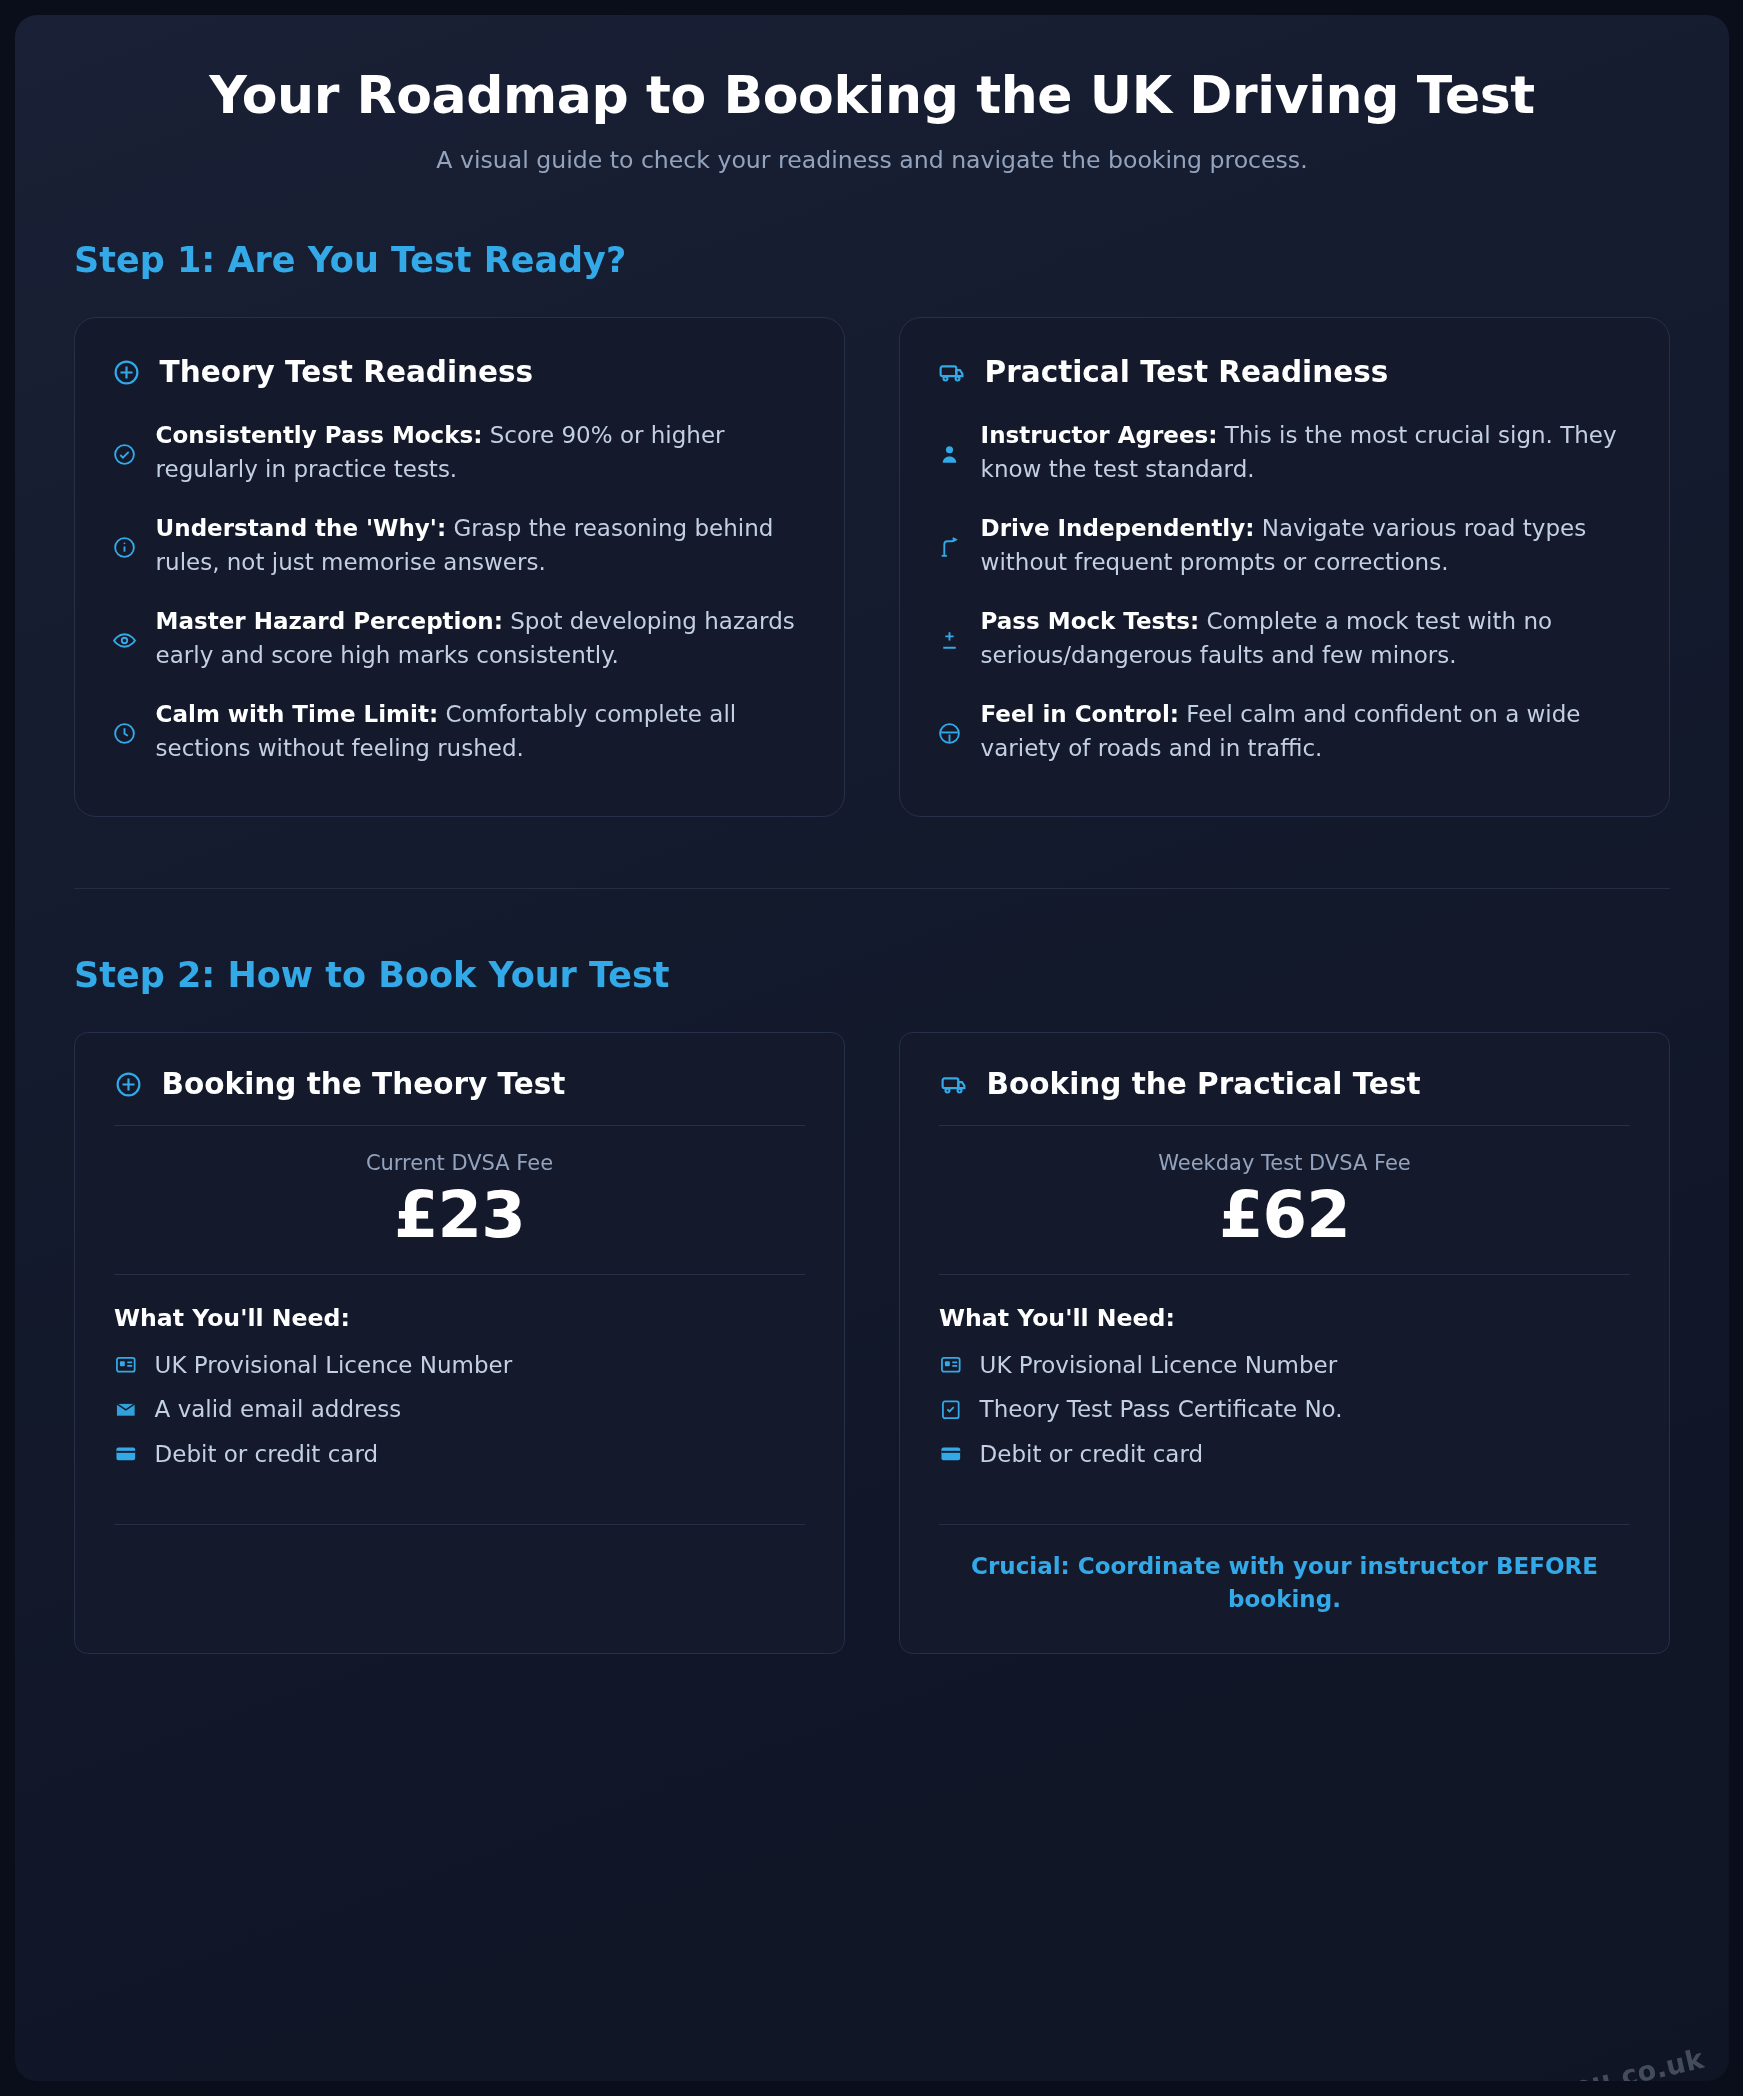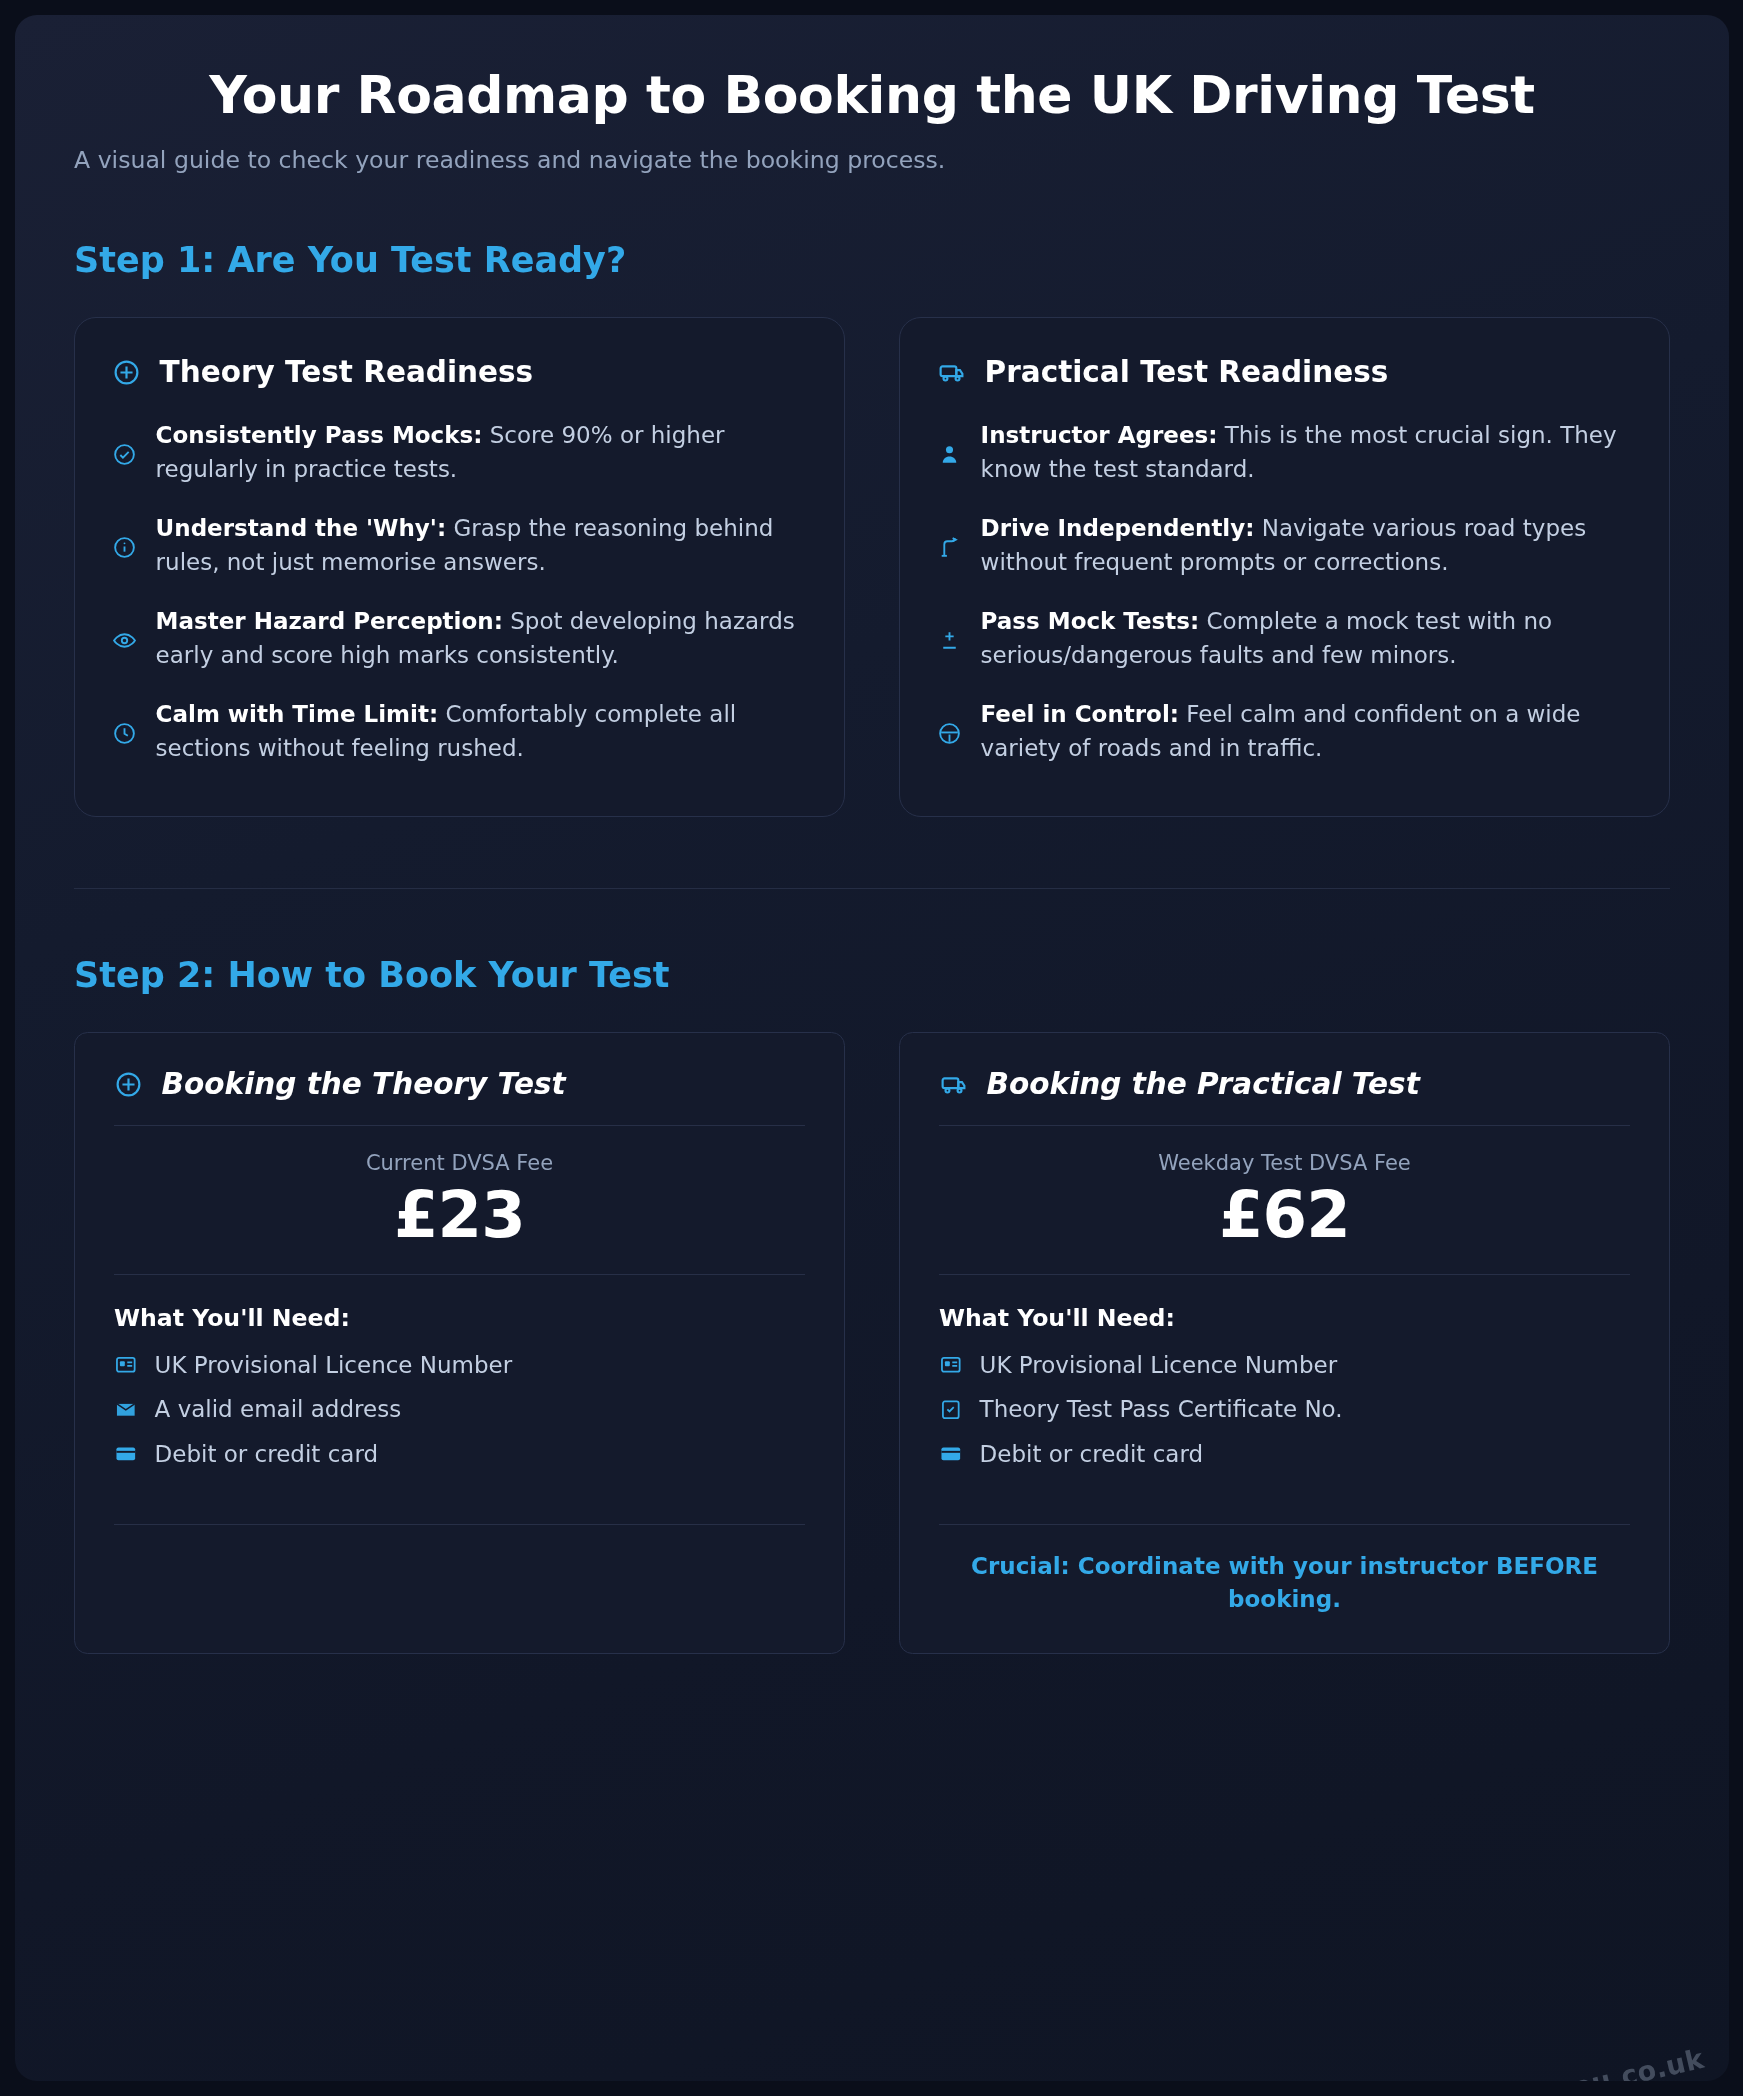--- a/index.html
+++ b/index.html
@@ -33,21 +33,21 @@
   .hero-title {
     text-align: center;
     color: #ffffff;
     font-size: 52px;
     font-weight: bold;
     letter-spacing: -0.4px;
     padding-top: 52px;
     line-height: 1.1;
   }
   .hero-sub {
-    text-align: left;
+    text-align: center;
     color: #93a3bd;
     font-size: 23.6px;
     margin-top: 22px;
     font-weight: 400;
   }
 
   .step-heading {
     text-align: left;
     color: #33a9e8;
     font-size: 35px;
@@ -125,21 +125,20 @@
     background: #141a2c;
     border: 0.8px solid #27304a;
     border-radius: 13.5px;
     padding: 34px 39px 37px 39px;
   }
   .book-head {
     display: flex;
     align-items: center;
     gap: 18.6px;
     padding-bottom: 23.6px;
-    font-style: italic;
   }
   .book-head .ico { color: #33a9e8; width: 29px; height: 29px; display:inline-flex; align-items:center; justify-content:center;}
   .book-title { color: #ffffff; font-size: 29.5px; font-weight: bold; }
 
   .hr { height: 0.8px; background: #272f47; }
 
   .fee-block { text-align: center; padding: 25px 0 22px 0; }
   .fee-label { color: #93a3bd; font-size: 21px; }
   .fee-value { color: #ffffff; font-size: 64px; font-weight: bold; margin-top: 3.4px; letter-spacing: -0.8px; }
 

